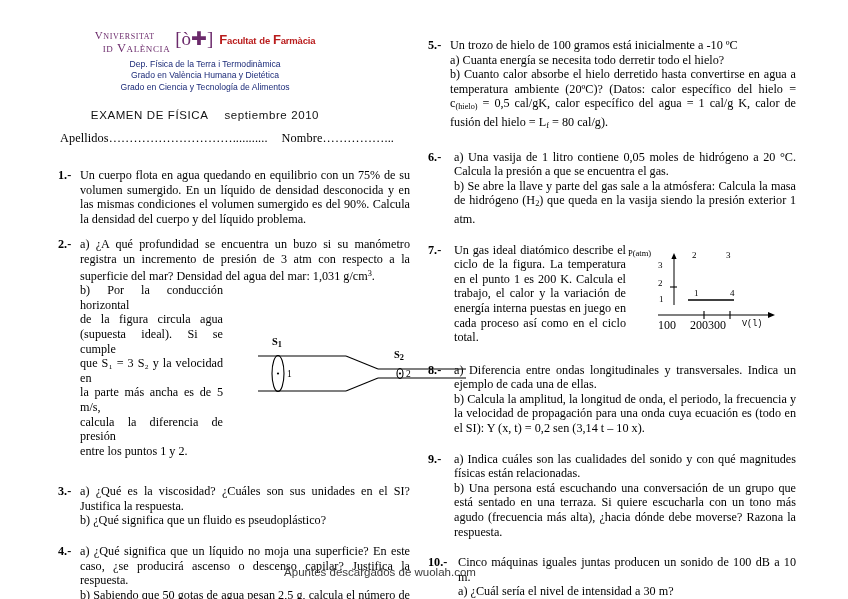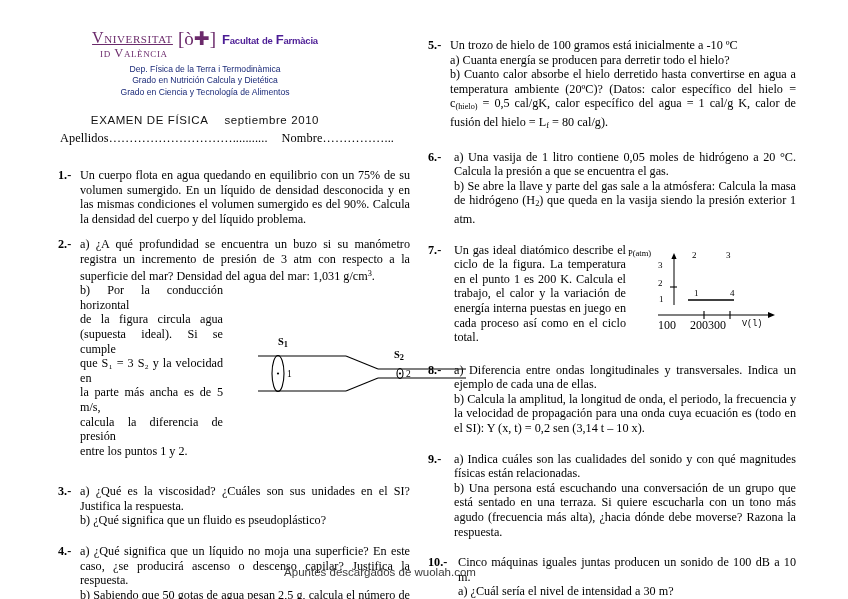--- a/index.html
+++ b/index.html
@@ -37,45 +37,44 @@
     gap: 3px;
     line-height: 1;
   }
   .uv-mark {
     font-family: "Liberation Serif", serif;
     color: #6b2a6b;
     text-align: left;
     letter-spacing: 0.3px;
   }
   .uv-line1 {
-    font-size: 16px;
+    font-size: 11px;
     font-variant: small-caps;
     letter-spacing: 0.6px;
     display: block;
-    text-decoration: underline;
   }
   .uv-line2 {
     font-size: 12.5px;
     font-variant: small-caps;
     letter-spacing: 0.6px;
     display: block;
     margin-top: 1px;
     padding-left: 8px;
   }
   .uv-sigil {
     font-family: "Liberation Serif", serif;
     color: #6b2a6b;
     font-size: 19px;
     line-height: 20px;
     margin-left: 2px;
     margin-top: -1px;
   }
   .fac-text {
     font-family: "Liberation Sans", sans-serif;
-    color: #4c1d95;
+    color: #b91c1c;
     font-size: 13px;
     font-weight: bold;
     margin-top: 3px;
     margin-left: 3px;
     letter-spacing: -0.2px;
   }
   .fac-text .small {
     font-size: 9.5px;
     font-weight: bold;
   }
@@ -205,21 +204,21 @@
         <span class="uv-line1">Vniversitat</span>
         <span class="uv-line2">id València</span>
       </div>
       <div class="uv-sigil">[ò✚]</div>
       <div class="fac-text">
         <span>F</span><span class="small">acultat</span><span class="small" style="margin:0 3px">de</span><span>F</span><span class="small">armàcia</span>
       </div>
     </div>
     <div class="dept-lines">
       <div>Dep. Física de la Terra i Termodinàmica</div>
-      <div>Grado en Nutrición Calcula y Dietética</div>
+      <div>Grado en València Humana y Dietética</div>
       <div>Grado en Ciencia y Tecnología de Alimentos</div>
     </div>
     <div class="exam-line">
       <span>EXAMEN DE FÍSICA</span><span class="sp"></span><span>septiembre 2010</span>
     </div>
   </div>
 
   <div class="namerow">
     <span>Apellidos…………………………...........</span><span class="gap"></span><span>Nombre……………...</span>
   </div>
@@ -261,21 +260,21 @@
 
           <line x1="124" y1="34" x2="212" y2="34" stroke="#000" stroke-width="1.1"></line>
 
           <ellipse cx="24" cy="29.5" rx="6" ry="18" fill="none" stroke="#000" stroke-width="1.1"></ellipse>
 
           <ellipse cx="146" cy="29.5" rx="3" ry="5" fill="none" stroke="#000" stroke-width="1.1"></ellipse>
 
           <circle cx="24" cy="29.5" r="1.1" fill="#000"></circle>
           <circle cx="146" cy="29.5" r="1.1" fill="#000"></circle>
         </svg>
-        <span class="pipe-label" style="left:24px; top:-9px;"><span>S</span><sub>1</sub></span>
+        <span class="pipe-label" style="left:18px; top:-9px;"><span>S</span><sub>1</sub></span>
         <span class="pipe-label" style="left:140px; top:4px;"><span>S</span><sub>2</sub></span>
         <span class="pipe-num" style="left:33px; top:23px;">1</span>
         <span class="pipe-num" style="left:152px; top:23px;">2</span>
       </div>
     </div>
 
     <div class="q" style="margin-top:26px;">
       <span class="num">3.-</span>
       <div class="q-body">
         <div class="just">a) ¿Qué es la viscosidad? ¿Cuáles son sus unidades en el SI? Justifica la respuesta.</div>
@@ -292,21 +291,21 @@
     </div>
 
   </div>
 
   <div class="col-right">
 
     <div class="q">
       <span class="num">5.-</span>
       <div class="q-body">
         <div>Un trozo de hielo de 100 gramos está inicialmente a -10 ºC</div>
-        <div>a) Cuanta energía se producen para derretir todo el hielo?</div>
+        <div>a) Cuanta energía se necesita todo derretir todo el hielo?</div>
         <div class="just"><span>b) Cuanto calor absorbe el hielo derretido hasta convertirse en agua a temperatura ambiente (20ºC)? (Datos: calor específico del hielo = c</span><sub>(hielo)</sub><span> = 0,5 cal/gK, calor específico del agua = 1 cal/g K, calor de fusión del hielo = L</span><sub>f</sub><span> = 80 cal/g).</span></div>
       </div>
     </div>
 
     <div class="q" style="margin-top:16px;">
       <span class="num">6.-</span>
       <div class="q-body wide">
         <div class="just">a) Una vasija de 1 litro contiene 0,05 moles de hidrógeno a 20 °C. Calcula la presión a que se encuentra el gas.</div>
         <div class="just"><span>b) Se abre la llave y parte del gas sale a la atmósfera: Calcula la masa de hidrógeno (H</span><sub>2</sub><span>) que queda en la vasija siendo la presión exterior 1 atm.</span></div>
       </div>

